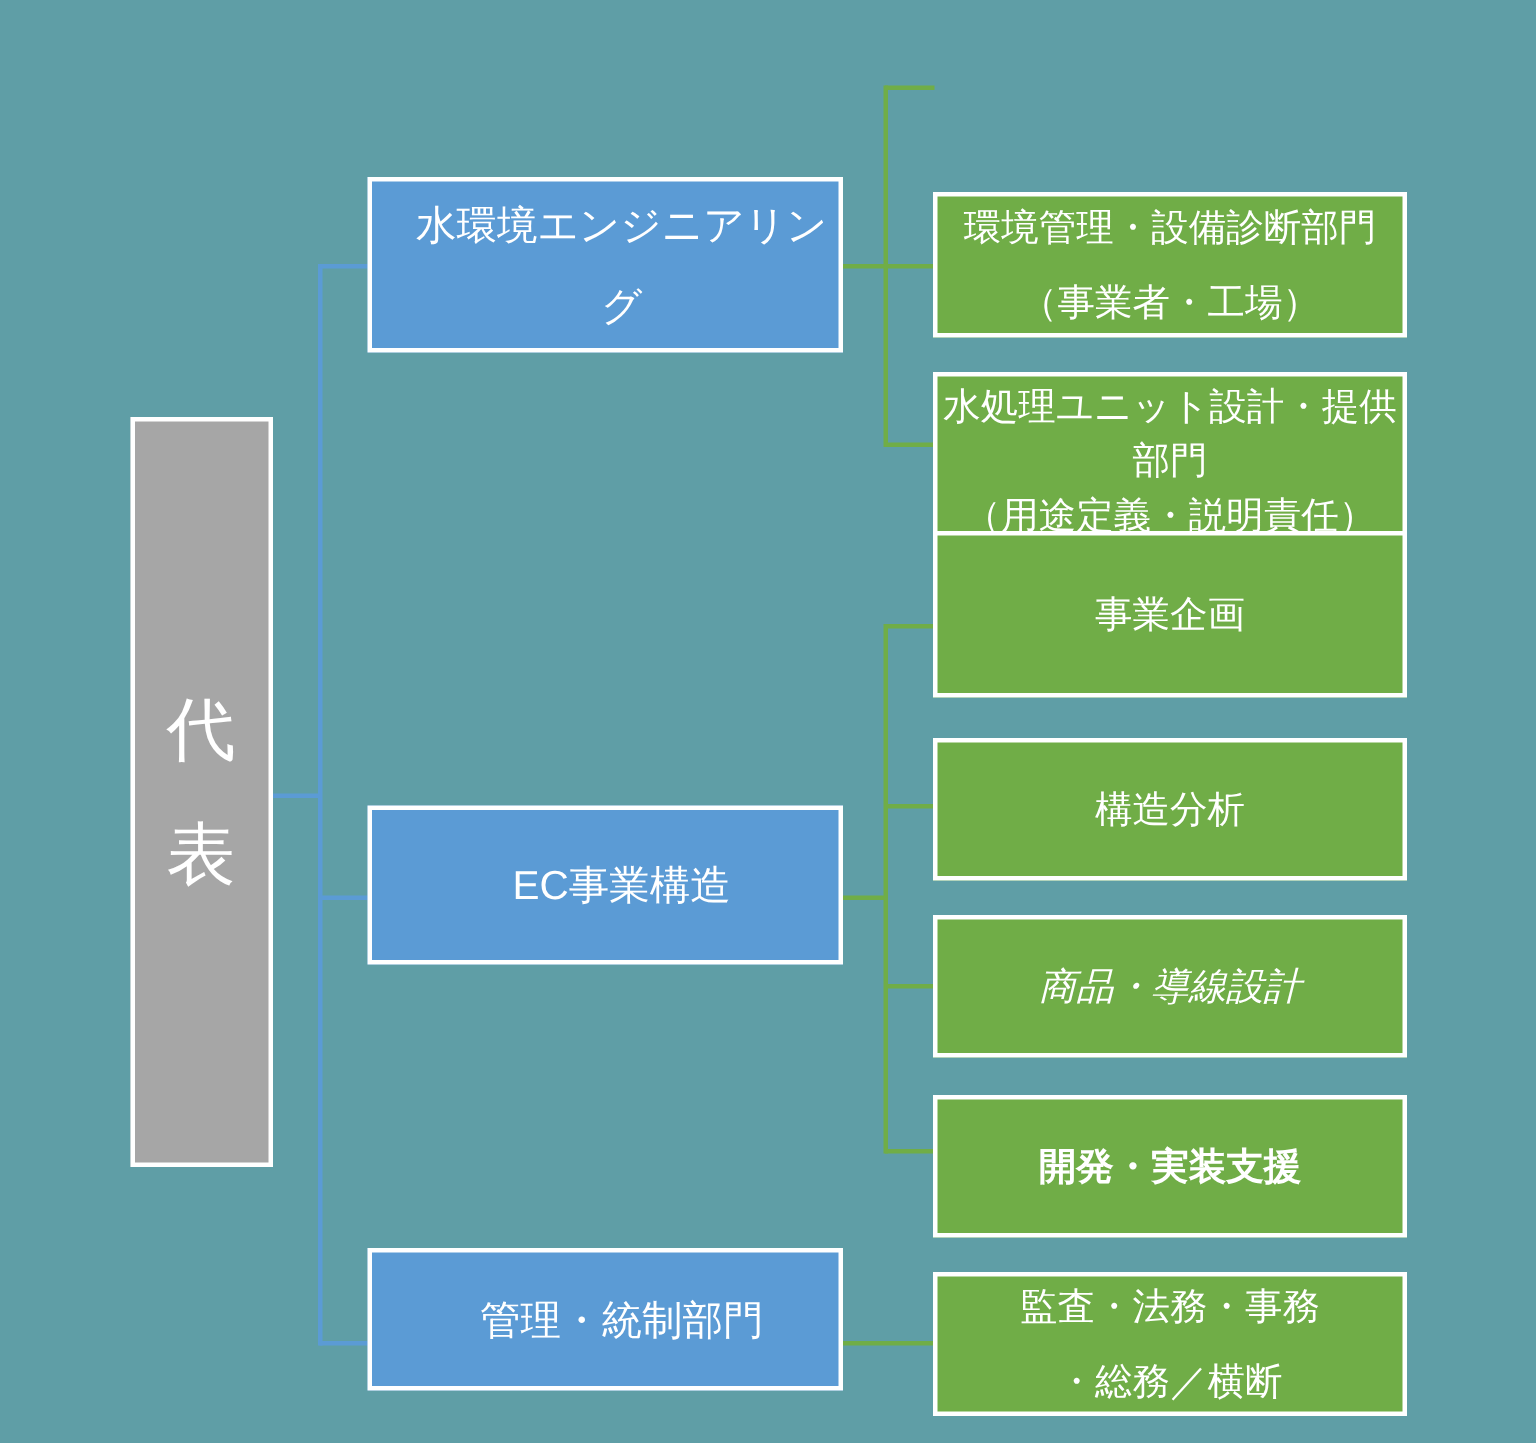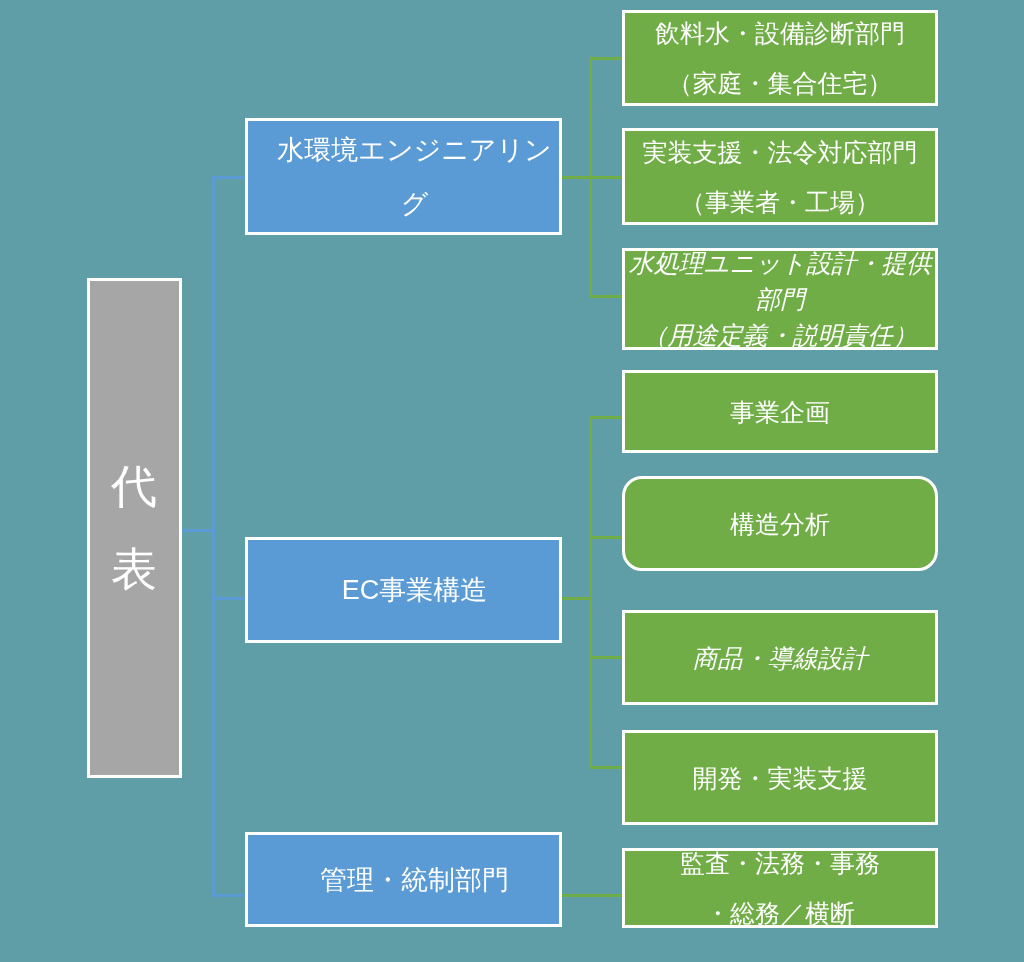--- a/index.html
+++ b/index.html
@@ -51,26 +51,26 @@
   .branch-1 { top: 537px; height: 106px; }
   .branch-2 { top: 832px; height: 95px; }
   .node-leaf {
     left: 622px; width: 316px;
     background: var(--leaf-fill);
     font-size: 25px;
   }
   .leaf-tight { line-height: 1.45; }
   .leaf-0 { top: 10px;  height: 96px; }
   .leaf-1 { top: 128px; height: 97px; }
-  .leaf-2 { top: 248px; height: 102px; font-style: italic; }
-  .leaf-3 { top: 370px; height: 83px; }
-  .leaf-4 { top: 476px; height: 95px; border-radius: 20px; }
+  .leaf-2 { top: 248px; height: 119px; }
+  .leaf-3 { top: 354px; height: 111px; }
+  .leaf-4 { top: 492px; height: 95px; }
   .leaf-5 { top: 610px; height: 95px; font-style: italic; }
-  .leaf-6 { top: 730px; height: 95px; }
-  .leaf-7 { top: 848px; height: 80px; }
+  .leaf-6 { top: 730px; height: 95px; font-weight: bold; }
+  .leaf-7 { top: 848px; height: 96px; }
   .line { position: absolute; }
   .line-blue  { background: var(--connector-blue); }
   .line-green { background: var(--connector-green); }
 </style>
 </head>
 <body>
 
 <div class="canvas">
 
   <div class="line line-blue" style="left:182px; top:529px; width:31px; height:3px;"></div>
@@ -94,23 +94,21 @@
 
   <div class="line line-green" style="left:562px; top:894px; width:61px; height:3px;"></div>
 
   <div class="node node-root">代
 表</div>
 
   <div class="node node-branch branch-0">水環境エンジニアリング</div>
   <div class="node node-branch branch-1">EC事業構造</div>
   <div class="node node-branch branch-2">管理・統制部門</div>
 
-  <div class="node node-leaf leaf-0">飲料水・設備診断部門
-（家庭・集合住宅）</div>
-  <div class="node node-leaf leaf-1">実装支援・法令対応部門
+  <div class="node node-leaf leaf-1">環境管理・設備診断部門
 （事業者・工場）</div>
   <div class="node node-leaf leaf-2 leaf-tight">水処理ユニット設計・提供部門
 （用途定義・説明責任）</div>
   <div class="node node-leaf leaf-3">事業企画</div>
   <div class="node node-leaf leaf-4">構造分析</div>
   <div class="node node-leaf leaf-5">商品・導線設計</div>
   <div class="node node-leaf leaf-6">開発・実装支援</div>
   <div class="node node-leaf leaf-7">監査・法務・事務
 ・総務／横断</div>
 

